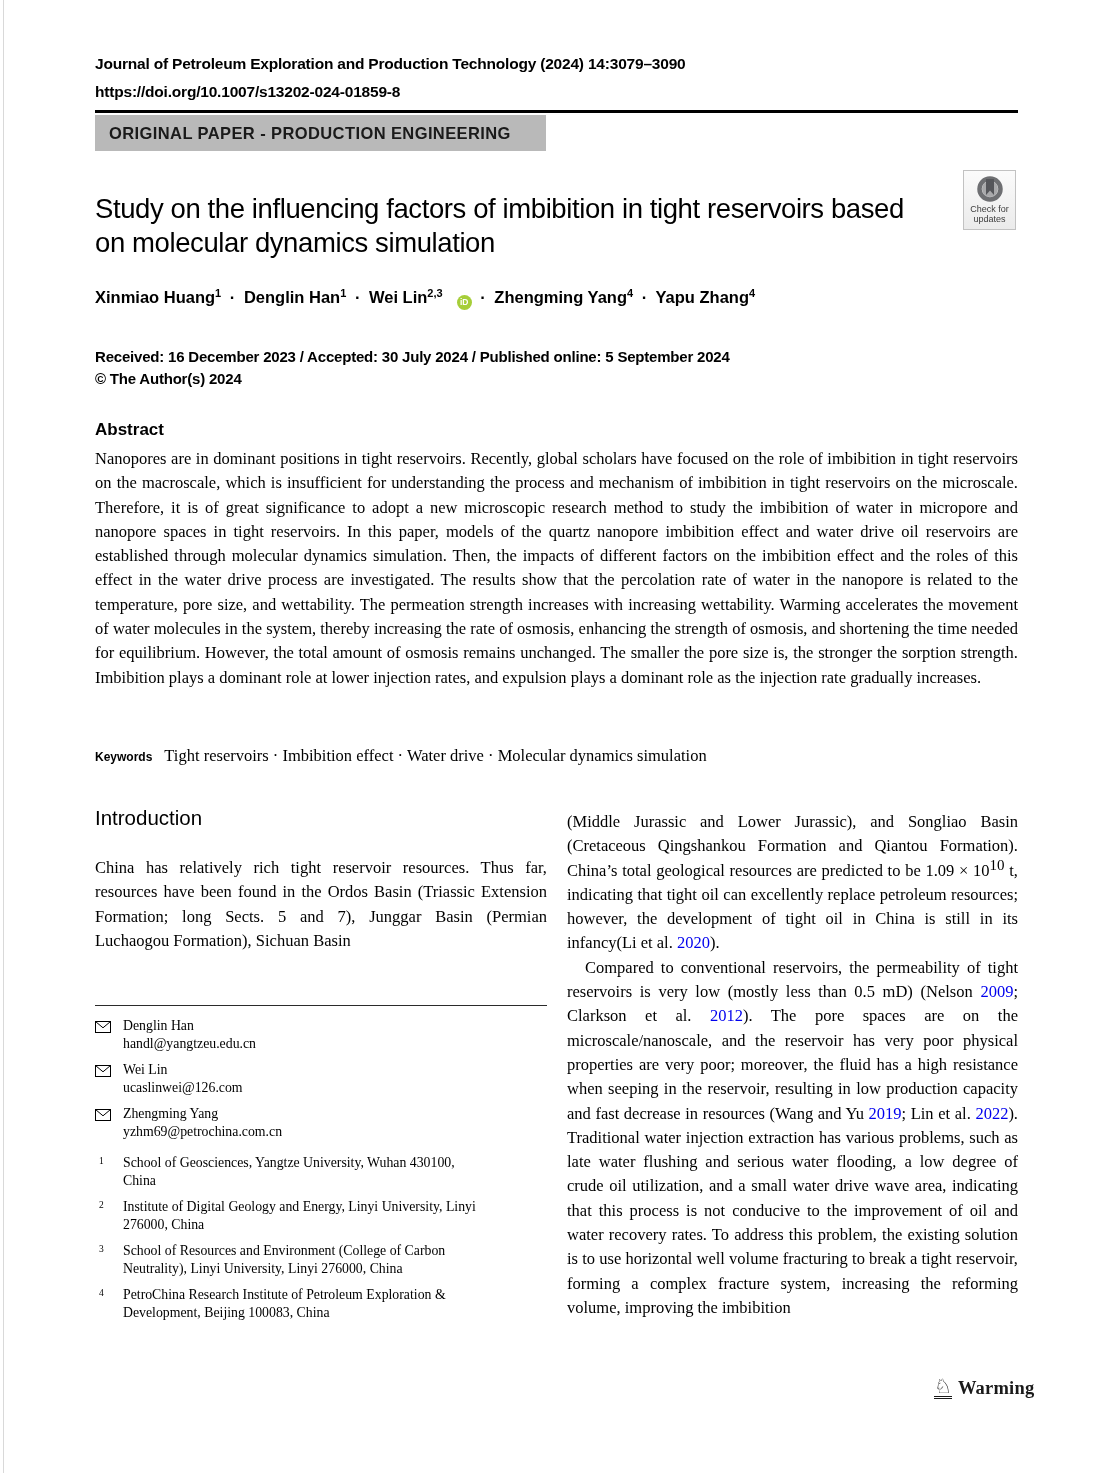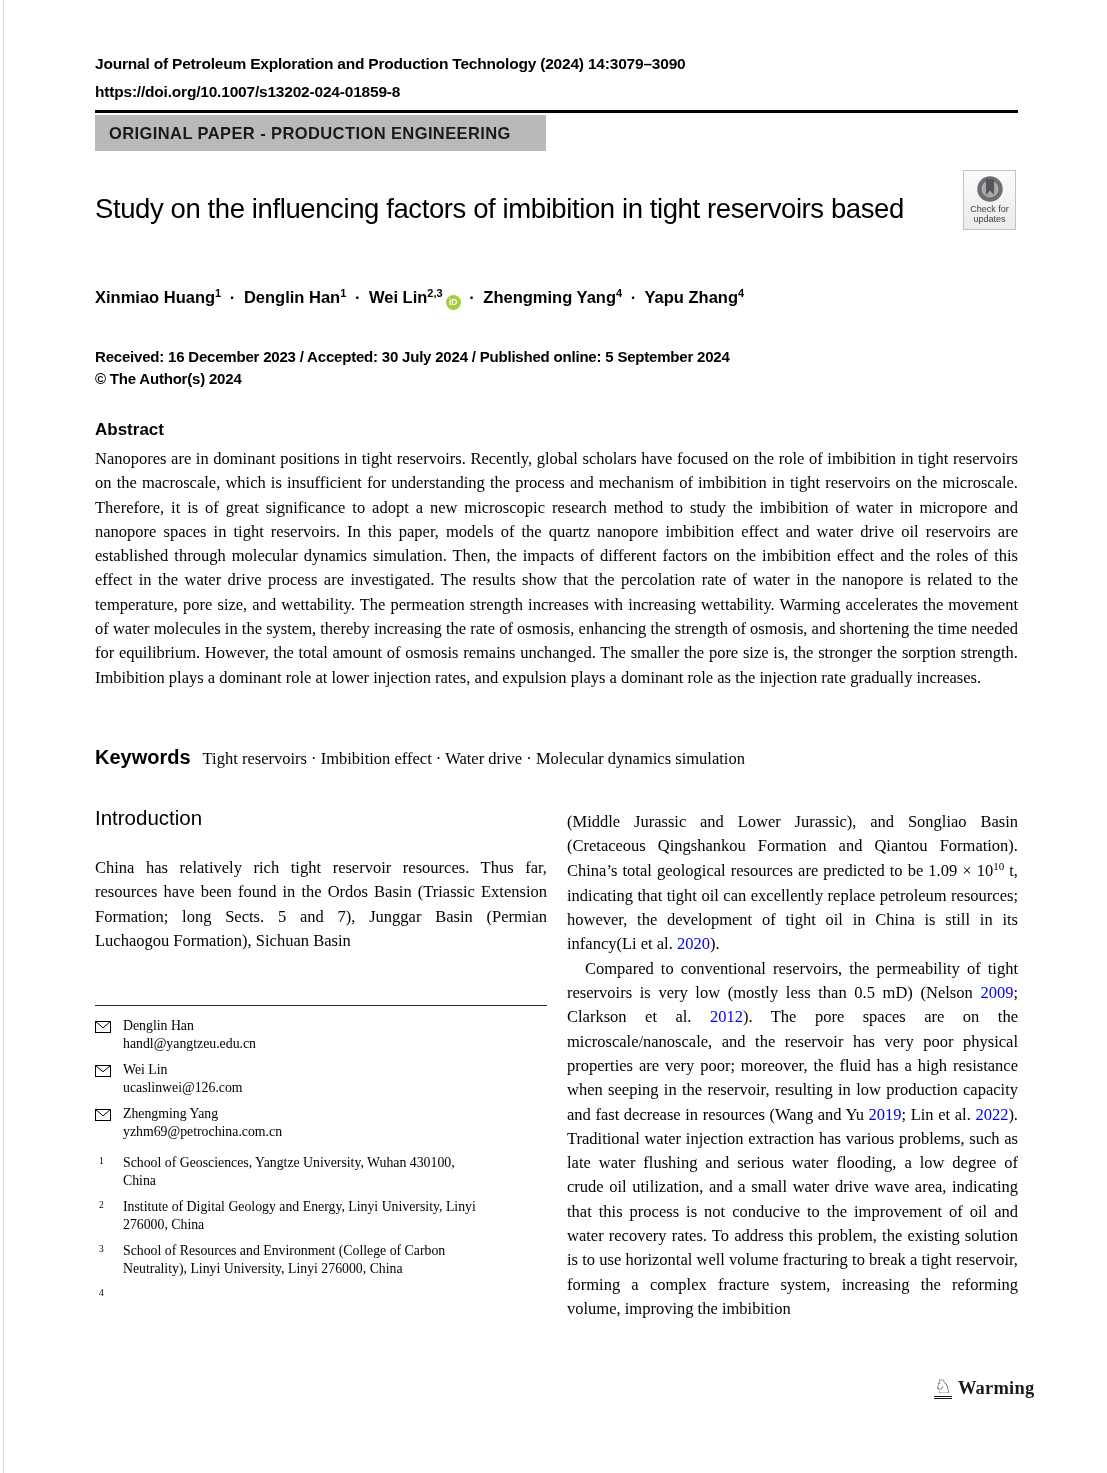--- a/index.html
+++ b/index.html
@@ -26,43 +26,43 @@
 
   
   .title { position:absolute; left:95px; top:192px; font-family:"Liberation Sans", sans-serif;
            font-weight:400; font-size:27.5px; line-height:34px; letter-spacing:-0.4px; color:#000; }
   .authors { position:absolute; left:95px; top:288px; font-family:"Liberation Sans", sans-serif;
              font-weight:700; font-size:16.5px; color:#000; }
   .authors .au-sup { font-size:11px; position:relative; top:-6px; }
   .authors .dot { margin:0 4px; }
   .orcid { display:inline-block; width:15px; height:15px; border-radius:50%; background:#A6CE39;
            color:#fff; font-family:"Liberation Sans", sans-serif; font-size:8.5px; font-weight:700;
-           text-align:center; line-height:15px; vertical-align:-2px; margin-left:3px; cursor:pointer; }
+           text-align:center; line-height:15px; vertical-align:-2px; margin-left:14px; cursor:pointer; }
   .received { position:absolute; left:95px; top:346px; font-family:"Liberation Sans", sans-serif;
               font-size:15px; font-weight:700; letter-spacing:-0.2px; line-height:22px; color:#000; }
 
   
   .abstract-h { position:absolute; left:95px; top:420px; font-family:"Liberation Sans", sans-serif;
                 font-weight:700; font-size:17px; }
   .abstract-p { position:absolute; left:95px; top:447px; width:923px; font-size:16.5px;
                 line-height:24.3px; text-align:justify; }
   .keywords { position:absolute; left:95px; top:746px; font-size:16.5px; }
-  .kw-label { font-family:"Liberation Sans", sans-serif; font-weight:700; font-size:20px; margin-right:12px; }
+  .kw-label { font-family:"Liberation Sans", sans-serif; font-weight:700; font-size:12px; margin-right:12px; }
 
   
   .columns { position:absolute; left:95px; top:806px; width:923px; height:546px; display:flex; }
   .col-left { width:452px; display:flex; flex-direction:column; }
   .intro-block { height:199px; }
   .intro-block h2 { font-family:"Liberation Sans", sans-serif; font-weight:400; font-size:20.5px; }
   .intro-block p { margin-top:26px; font-size:16.5px; line-height:24.3px; text-align:justify; }
   .col-right { width:451px; margin-left:20px; margin-top:4px; font-size:16.5px;
                line-height:24.3px; text-align:justify; }
   .col-right p.indent { text-indent:18px; }
   .seg-link { color:#0000EE; cursor:pointer; }
-  .seg-sup { font-size:11px; position:relative; top:-6px; }
+  .seg-sup { font-size:15px; position:relative; top:-6px; }
 
   
   .footnotes { border-top:1px solid #2b2b2b; padding-top:11px; }
   .fn-entry { display:flex; margin-bottom:9px; font-size:13.8px; line-height:17.5px; }
   .fn-icon { width:28px; padding-top:3px; }
   .fn-num { width:28px; font-size:9.5px; position:relative; top:-1px; padding-left:4px; }
   .fn-body { display:block; max-width:354px; }
   .fn-line { display:block; }
   .emails { margin-bottom:14px; }
 
@@ -97,20 +97,21 @@
       <path d="M10 4 h8 v16 l-4 -4.5 -4 4.5 z" fill="#55565a"></path>
     </svg>
     <div class="badge-text">
       <div>Check for</div>
       <div>updates</div>
     </div>
   </div>
 
   <h1 class="title">
     <div>Study on the influencing factors of imbibition in tight reservoirs based</div>
+    <div>on molecular dynamics simulation</div>
   </h1>
 
   <div class="authors">
     <span><span>Xinmiao Huang</span><span class="au-sup">1</span></span>
     <span class="dot">·</span>
     <span><span>Denglin Han</span><span class="au-sup">1</span></span>
     <span class="dot">·</span>
     <span><span>Wei Lin</span><span class="au-sup">2,3</span></span><span class="orcid">iD</span>
     <span class="dot">·</span>
     <span><span>Zhengming Yang</span><span class="au-sup">4</span></span>
@@ -183,20 +184,21 @@
           <div class="fn-entry">
             <span class="fn-num">2</span>
             <span class="fn-body">Institute of Digital Geology and Energy, Linyi University, Linyi 276000, China</span>
           </div>
           <div class="fn-entry">
             <span class="fn-num">3</span>
             <span class="fn-body">School of Resources and Environment (College of Carbon Neutrality), Linyi University, Linyi 276000, China</span>
           </div>
           <div class="fn-entry">
             <span class="fn-num">4</span>
+            <span class="fn-body">PetroChina Research Institute of Petroleum Exploration &amp; Development, Beijing 100083, China</span>
           </div>
         </div>
       </div>
     </div>
     <div class="col-right">
       <p><span>(Middle Jurassic and Lower Jurassic), and Songliao Basin (Cretaceous Qingshankou Formation and Qiantou Formation). China’s total geological resources are predicted to be 1.09 × 10</span><span class="seg-sup">10</span><span> t, indicating that tight oil can excellently replace petroleum resources; however, the development of tight oil in China is still in its infancy(Li et al. </span><span class="seg-link">2020</span><span>).</span></p>
       <p class="indent"><span>Compared to conventional reservoirs, the permeability of tight reservoirs is very low (mostly less than 0.5 mD) (Nelson </span><span class="seg-link">2009</span><span>; Clarkson et al. </span><span class="seg-link">2012</span><span>). The pore spaces are on the microscale/nanoscale, and the reservoir has very poor physical properties are very poor; moreover, the fluid has a high resistance when seeping in the reservoir, resulting in low production capacity and fast decrease in resources (Wang and Yu </span><span class="seg-link">2019</span><span>; Lin et al. </span><span class="seg-link">2022</span><span>). Traditional water injection extraction has various problems, such as late water flushing and serious water flooding, a low degree of crude oil utilization, and a small water drive wave area, indicating that this process is not conducive to the improvement of oil and water recovery rates. To address this problem, the existing solution is to use horizontal well volume fracturing to break a tight reservoir, forming a complex fracture system, increasing the reforming volume, improving the imbibition</span></p>
     </div>
   </div>
 

